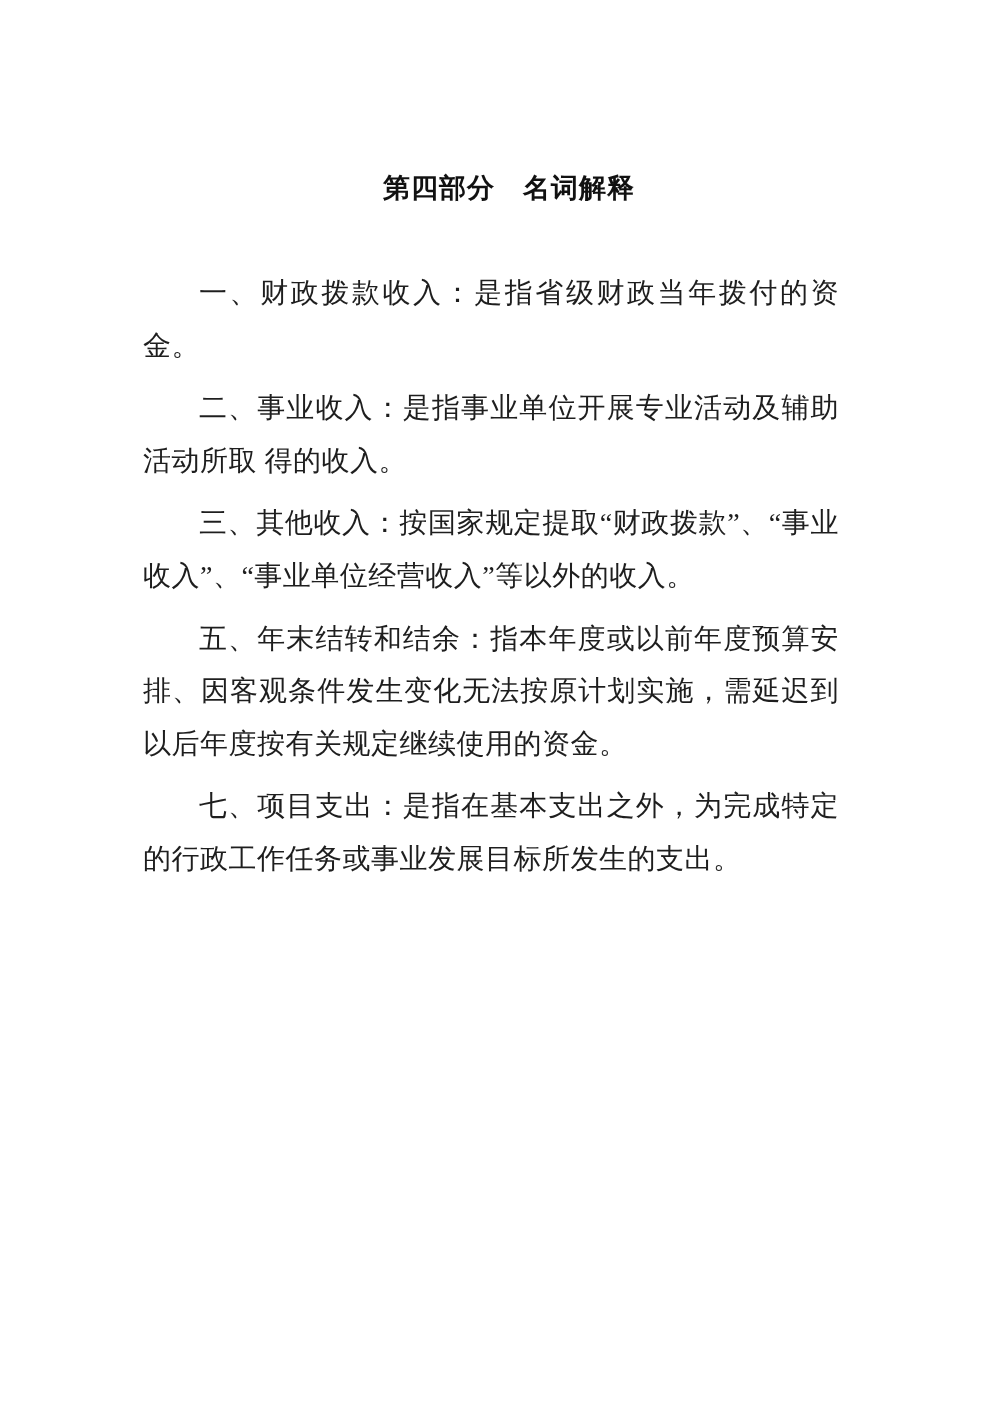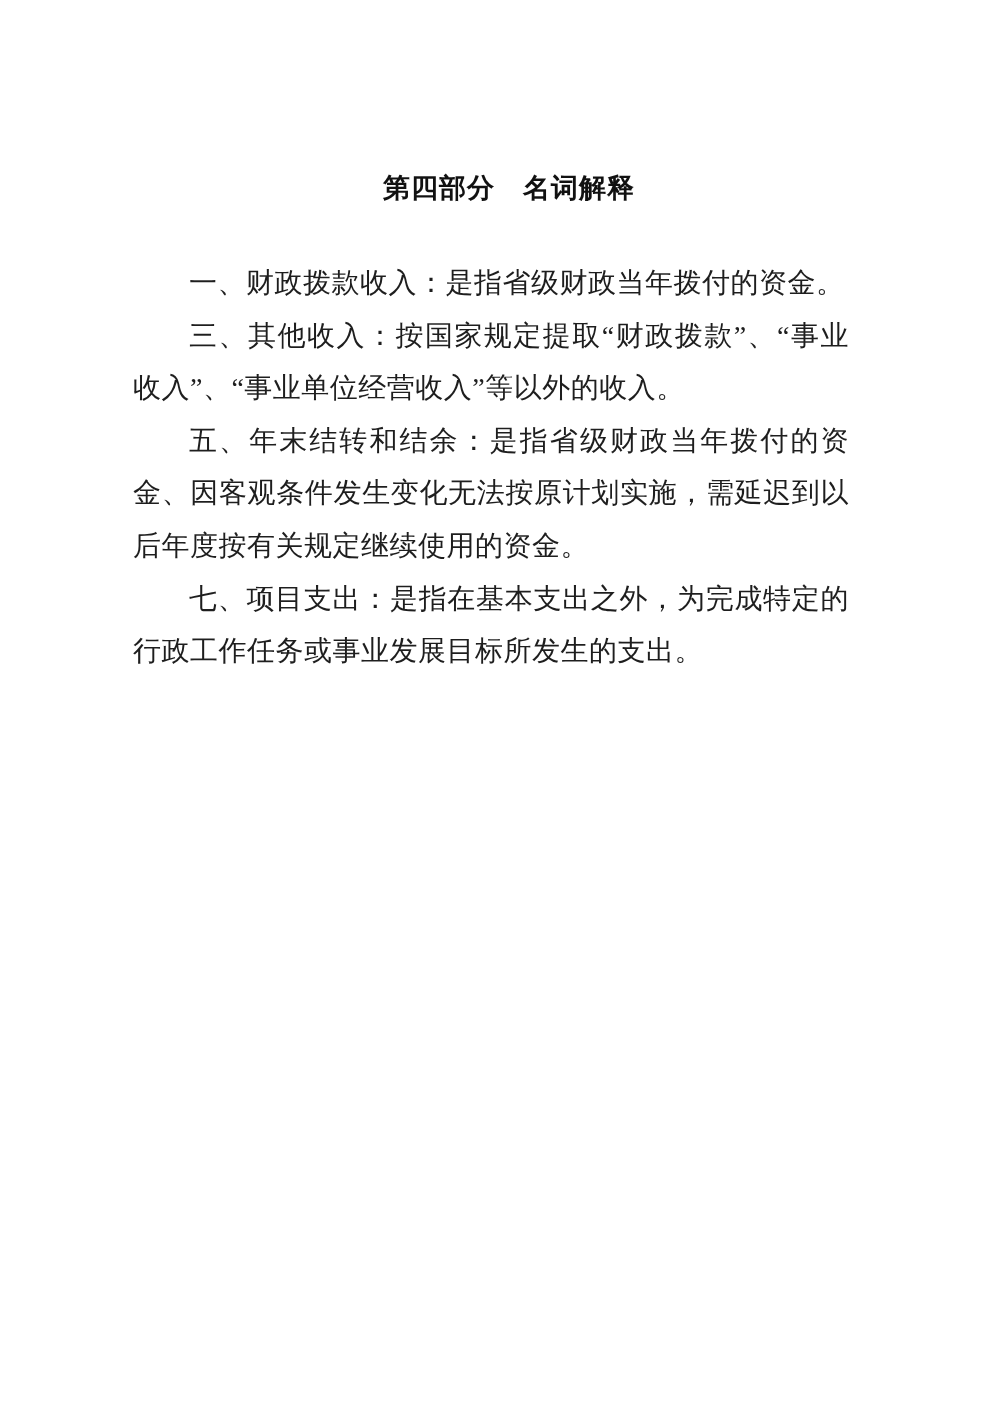--- a/index.html
+++ b/index.html
@@ -30,38 +30,39 @@
     letter-spacing: 1px;
     color: #111111;
   }
   .doc-body {
     position: absolute;
     left: 133px;
     top: 257px;
     width: 716px;
   }
   .para {
-    margin: 0;
+    margin: 10px;
     font-size: 28px;
     line-height: 52.6px;
     text-indent: 2em;
     text-align: justify;
     text-justify: inter-character;
     letter-spacing: 0.5px;
     word-break: break-all;
     color: #1e1e1e;
   }
 </style>
 </head>
 <body>
 
 <div class="page">
 
   <h1 class="doc-title">第四部分　名词解释</h1>
 
   <div class="doc-body">
     <p class="para">一、财政拨款收入：是指省级财政当年拨付的资金。</p>
+    <p class="para">二、事业收入：是指事业单位开展专业活动及辅助活动所取 得的收入。</p>
     <p class="para">三、其他收入：按国家规定提取“财政拨款”、“事业收入”、“事业单位经营收入”等以外的收入。</p>
-    <p class="para">五、年末结转和结余：是指省级财政当年拨付的资金、因客观条件发生变化无法按原计划实施，需延迟到以后年度按有关规定继续使用的资金。</p>
+    <p class="para">五、年末结转和结余：指本年度或以前年度预算安排、因客观条件发生变化无法按原计划实施，需延迟到以后年度按有关规定继续使用的资金。</p>
     <p class="para">七、项目支出：是指在基本支出之外，为完成特定的行政工作任务或事业发展目标所发生的支出。</p>
   </div>
 
 </div>
 
 </body></html>

